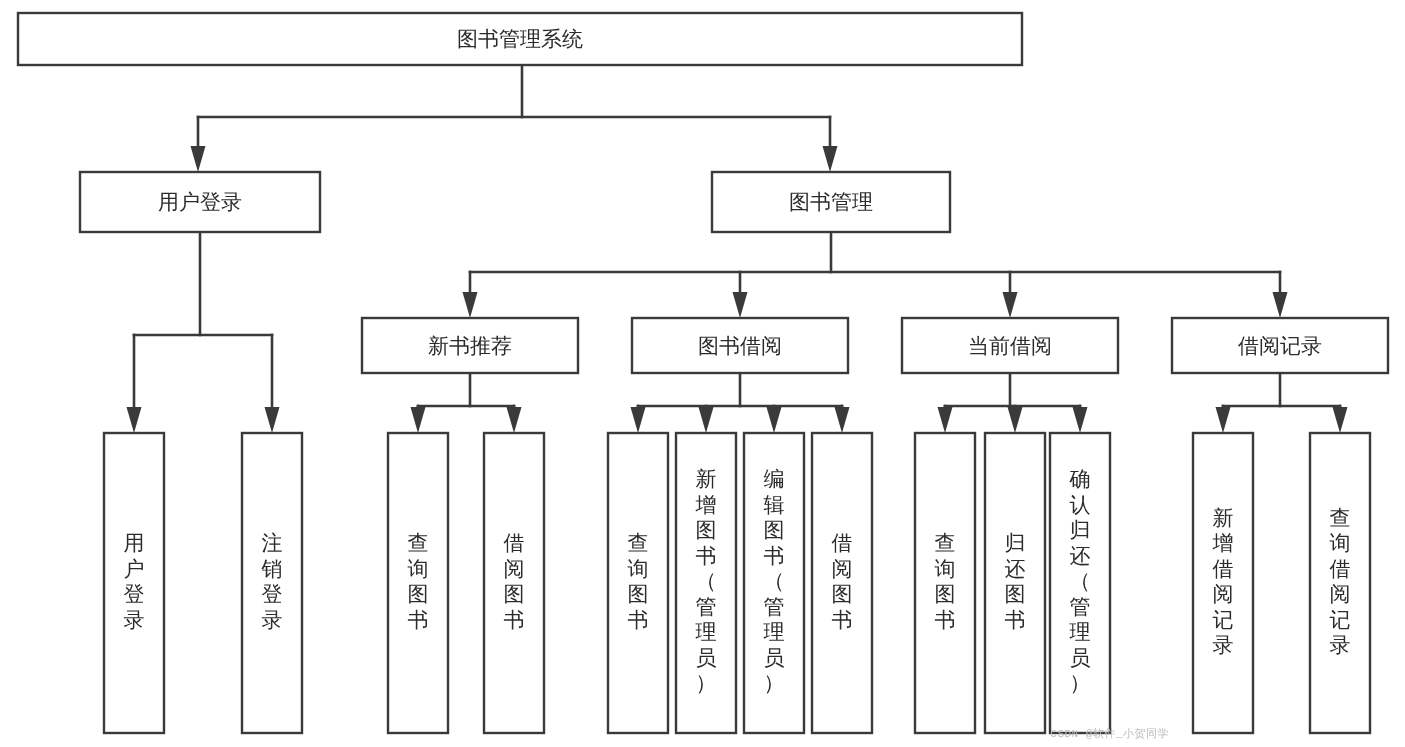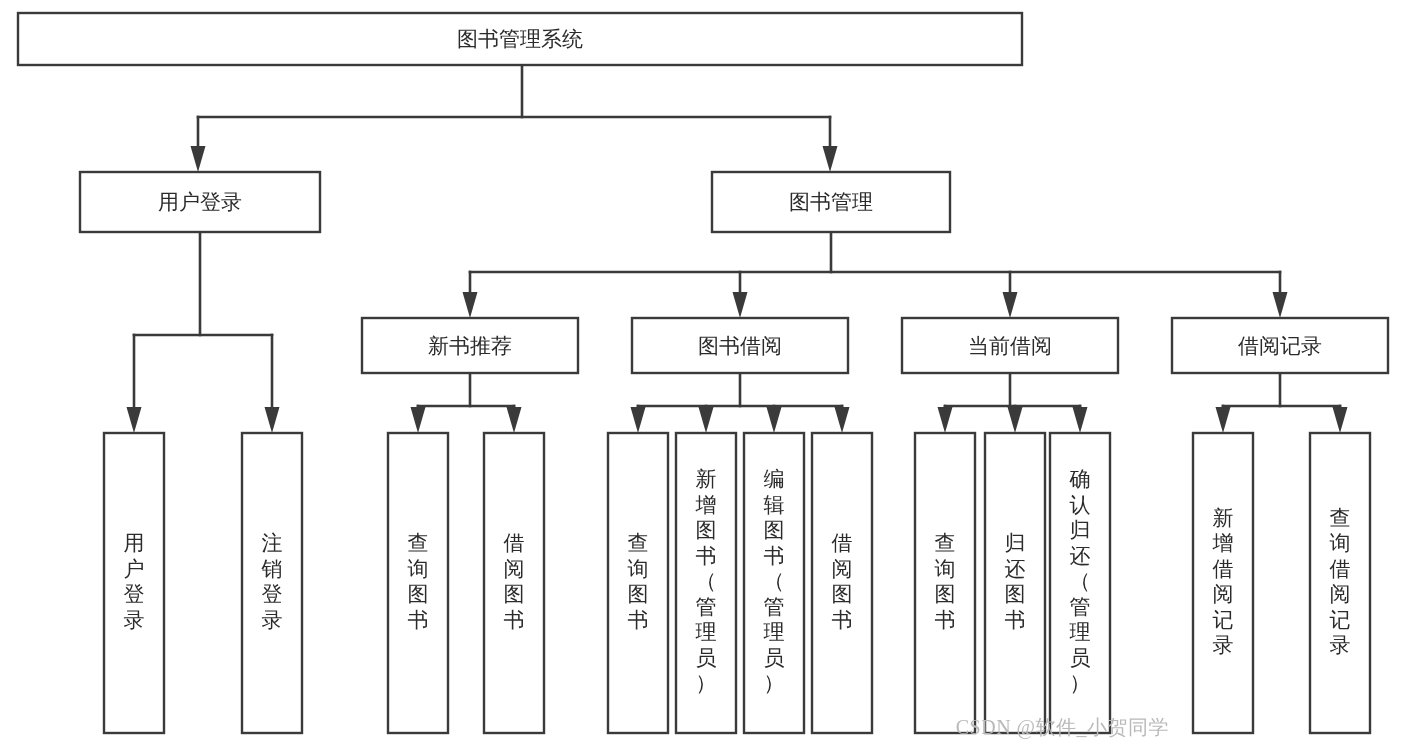--- a/index.html
+++ b/index.html
@@ -52,22 +52,22 @@
   .node-label-vertical {
     fill: #2b2b2b;
     font-family: "DejaVu Sans", "Liberation Sans", sans-serif;
     font-size: 21px;
     text-anchor: middle;
   }
   .watermark {
     position: absolute;
     right: 10px;
     bottom: 6px;
-    font-family: Liberation Serif, serif;
-    font-size: 20px;
+    font-family: Liberation Mono, monospace;
+    font-size: 11px;
     color: #b9b9b9;
     letter-spacing: 0.5px;
     white-space: nowrap;
     user-select: none;
   }
 </style>
 </head>
 <body>
 
 <div id="diagram-root">

